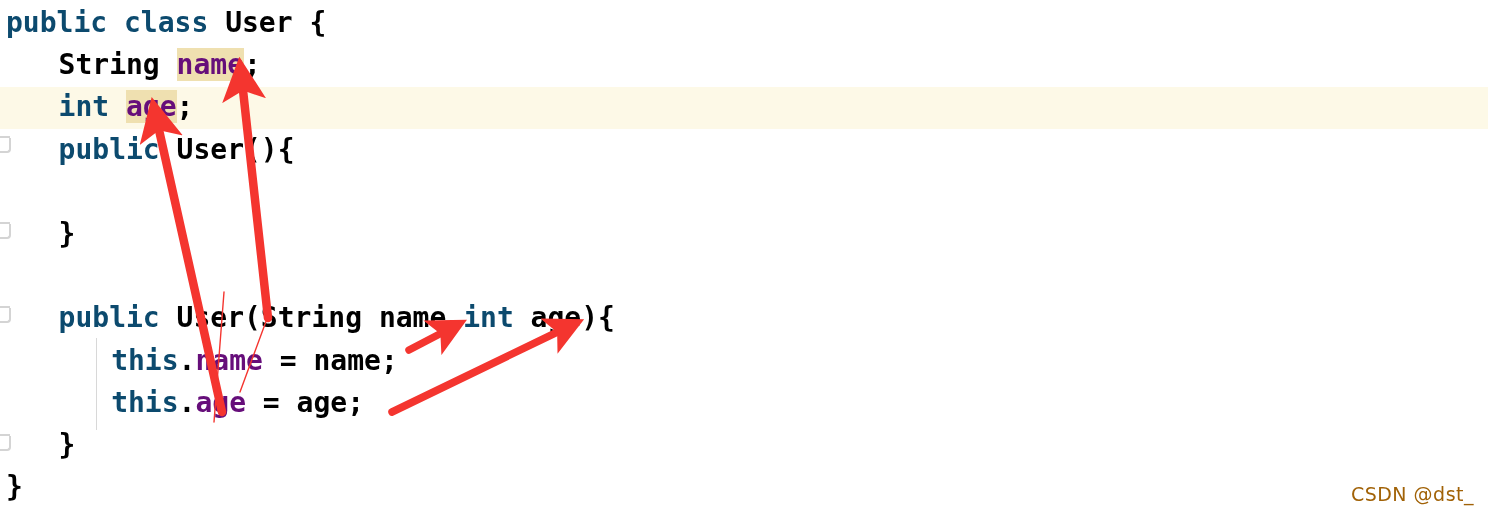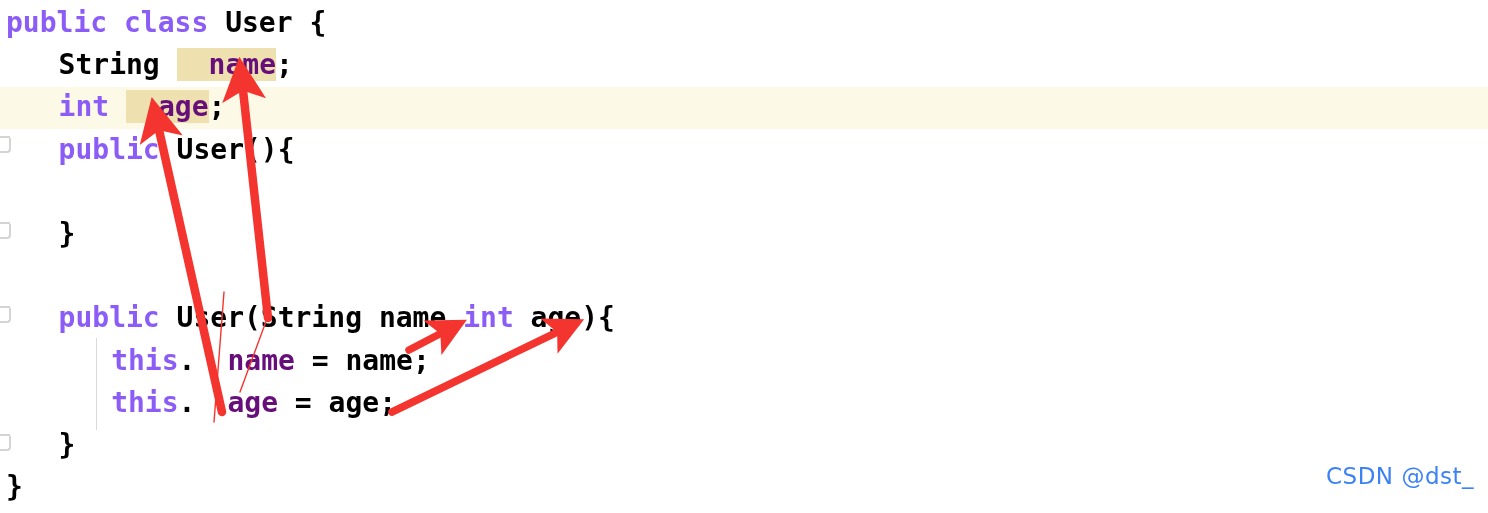--- a/index.html
+++ b/index.html
@@ -42,23 +42,23 @@
     white-space: pre;
   }
   .line {
     position: absolute;
     left: 0;
     height: 42px;
     white-space: pre;
   }
 
   
-  .kw   { color: #8b5cf6; text-align: right; }            
+  .kw   { color: #0c4a6e; text-align: right; }            
   .cls  { color: #000000; }            
-  .fld  { color: #660e7a; padding-left: 32px; }            
+  .fld  { color: #660e7a; }            
   .pln  { color: #000000; }            
   .hl   { background: #efe0b0; }       
 
   
   .fold-mark {
     position: absolute;
     width: 13px;
     height: 15px;
     border: 2px solid #d4d4d4;
     border-left: none;
@@ -88,24 +88,24 @@
   #annotations {
     position: absolute;
     inset: 0;
     pointer-events: none;
   }
 
   
   .watermark {
     position: absolute;
     right: 14px;
-    bottom: 24px;
+    bottom: 8px;
     font-family: "DejaVu Sans", "Liberation Sans", sans-serif;
-    font-size: 23px;
-    color: #3b82f6;
+    font-size: 19px;
+    color: #a16207;
     letter-spacing: 0.5px;
     white-space: nowrap;
   }
 </style>
 </head>
 <body>
 
 <div id="editor">
 
   <div id="caret-bands">

